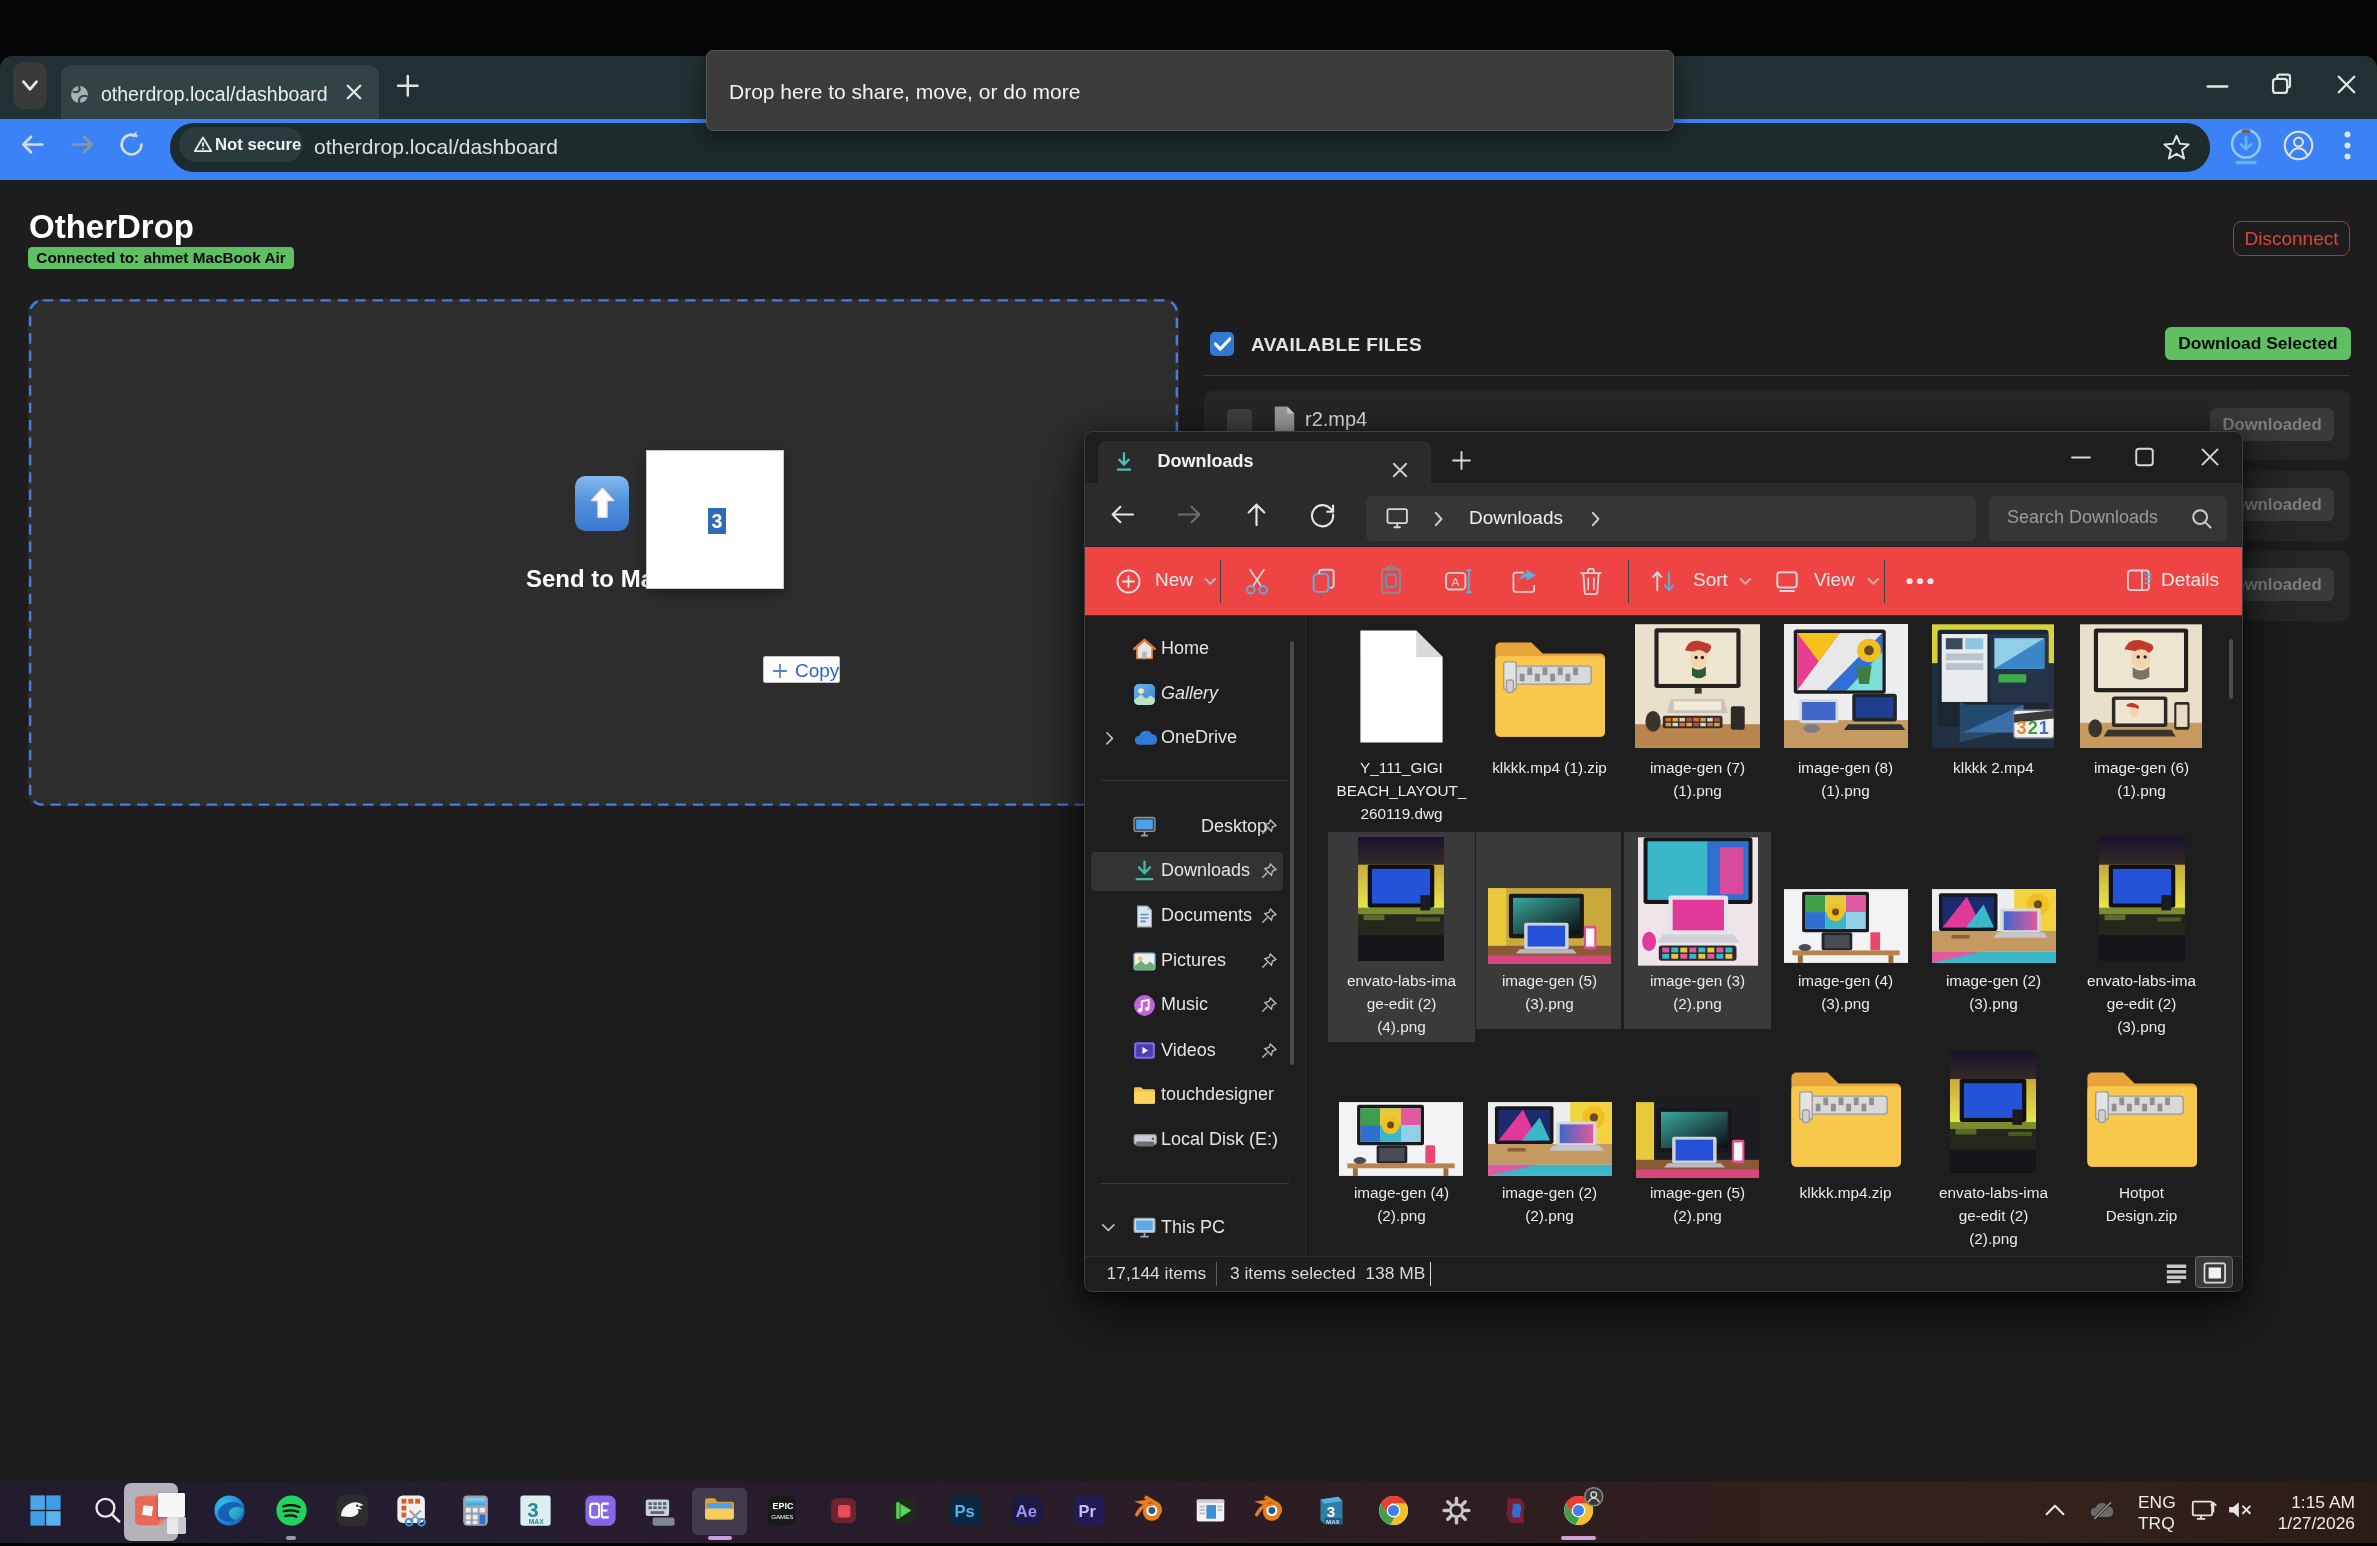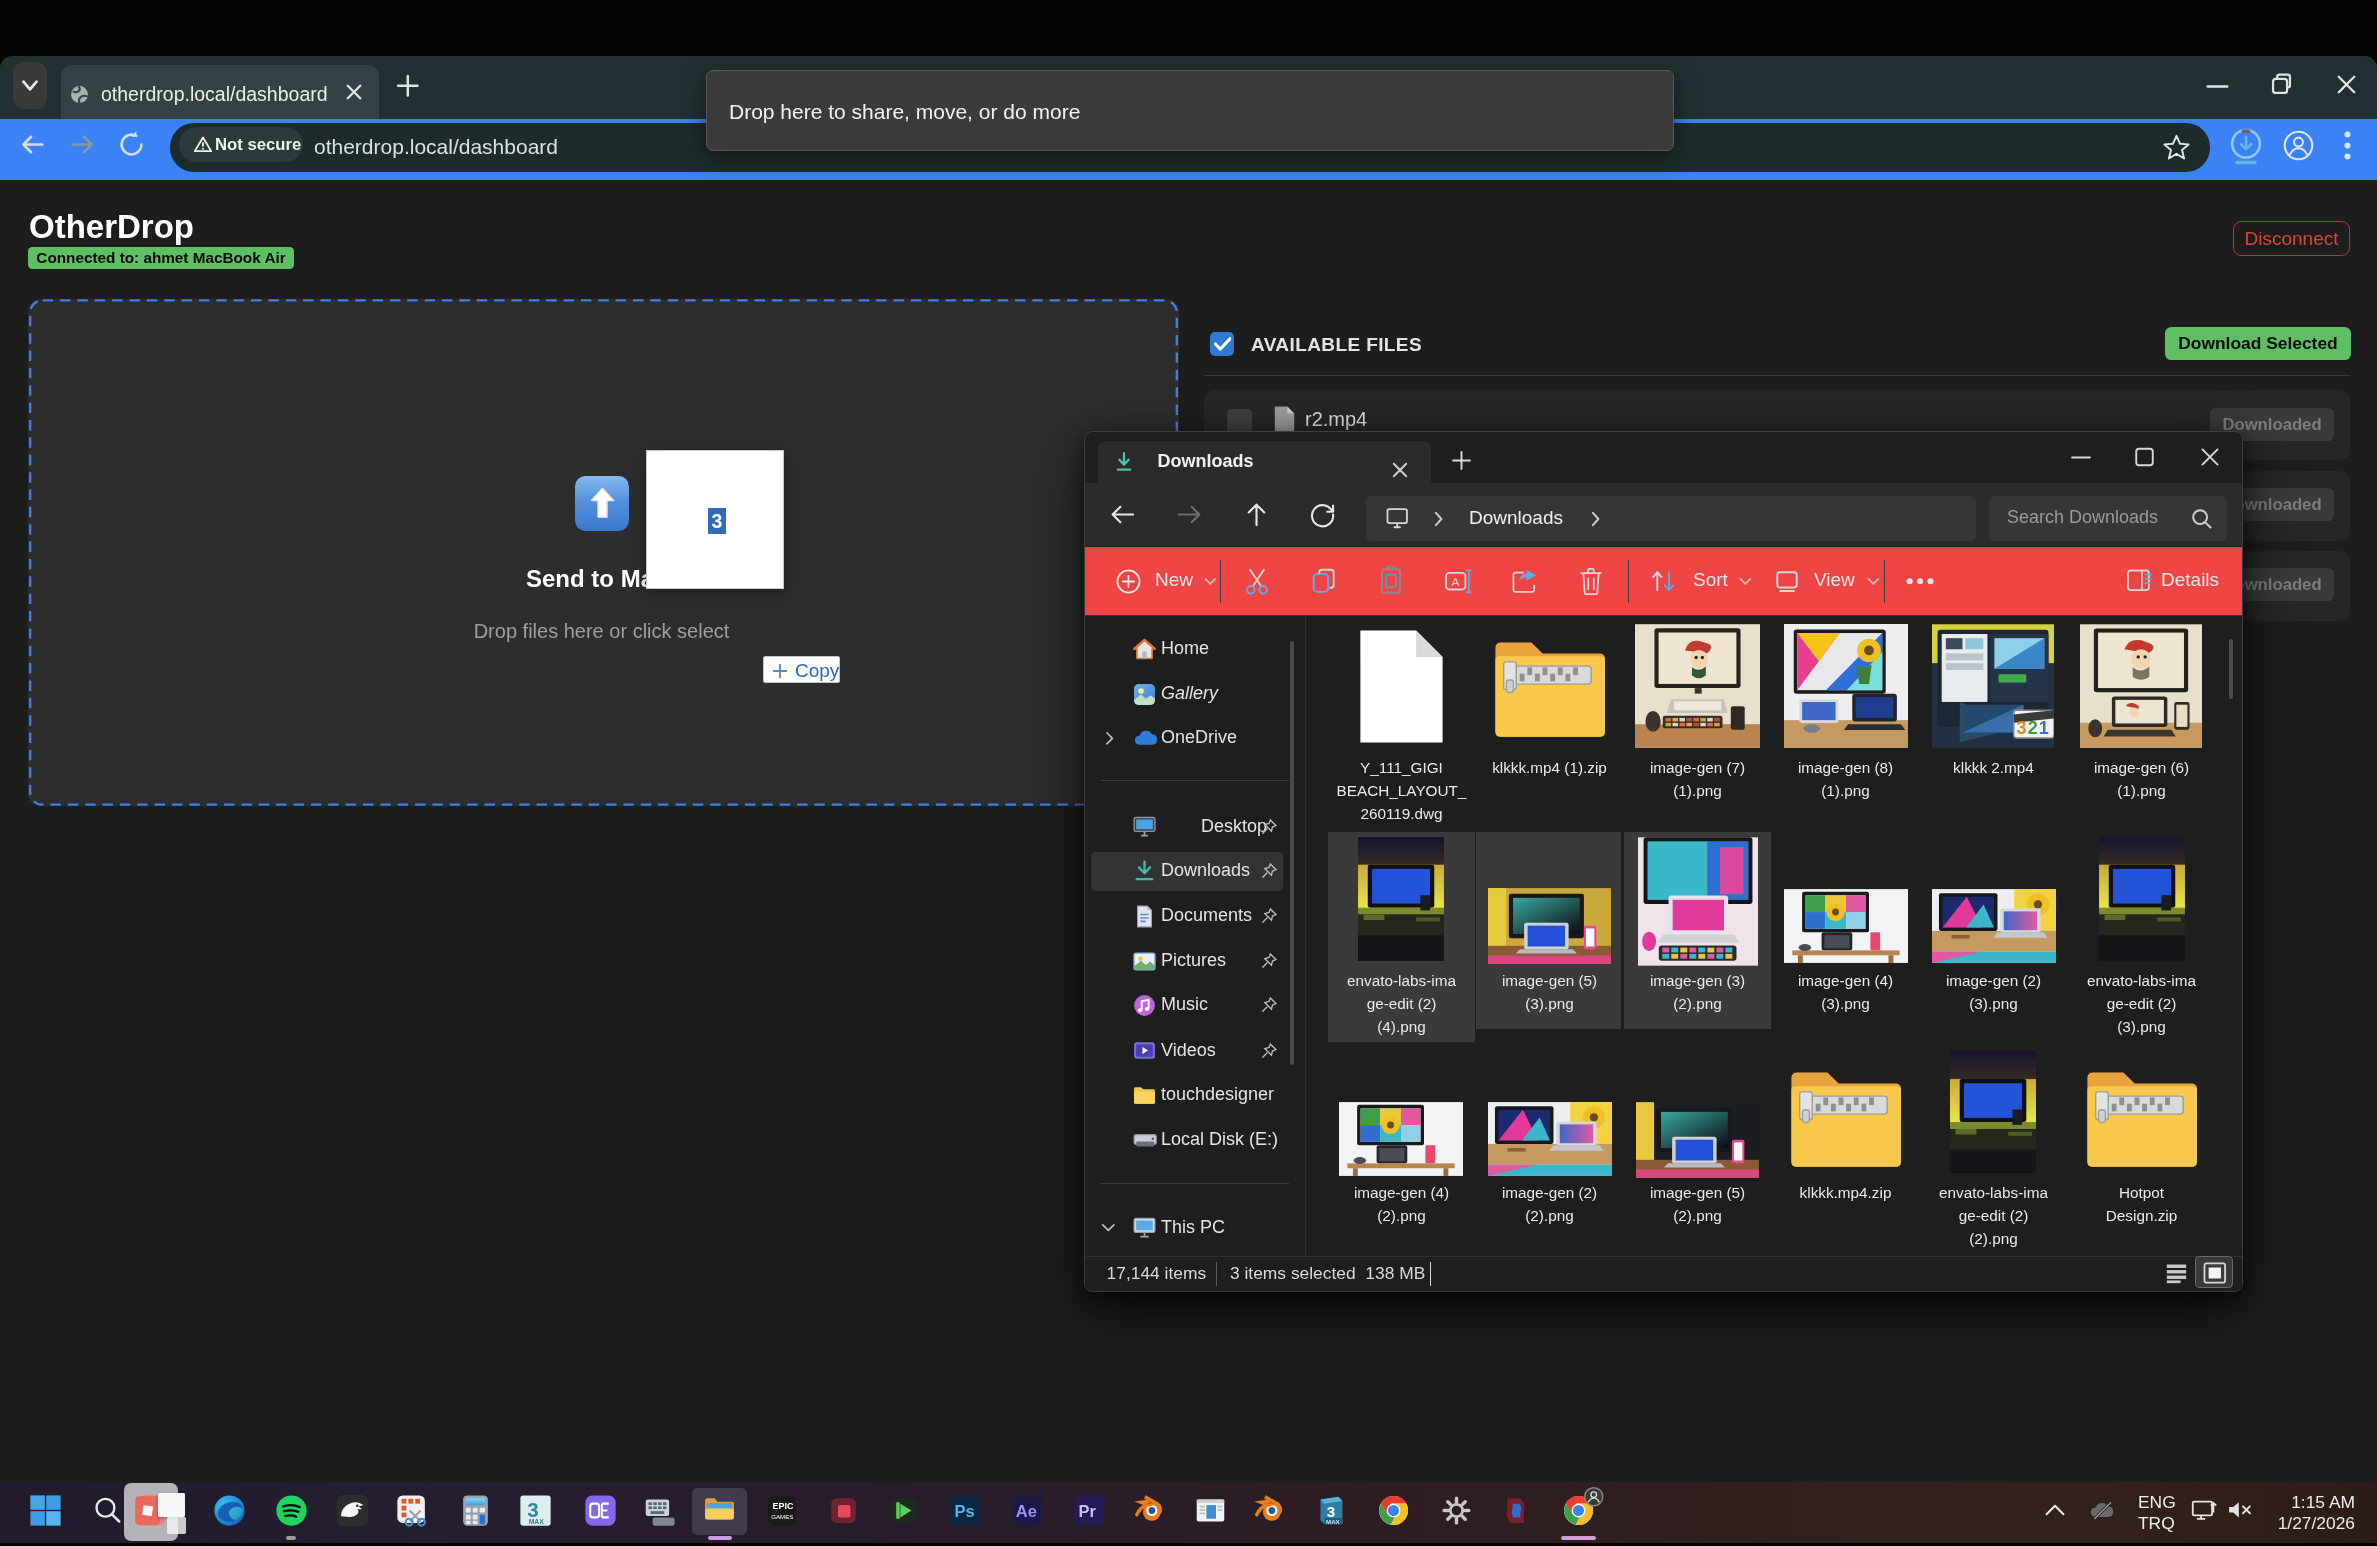--- a/index.html
+++ b/index.html
@@ -124,21 +124,20 @@
       <div style="position:absolute;left:28px;top:119px;width:1151px;height:507px;background:#2d2d2d;border-radius:12.5px;">
           <svg style="position:absolute;left:0;top:0" width="1151" height="507" viewBox="0 0 1655 730">
             <rect x="2" y="2" width="1651" height="726" rx="18" fill="none" stroke="#3f7ee8" stroke-width="3.4" stroke-dasharray="15 10"></rect>
           </svg>
         <div style="position:absolute;left:547px;top:177px;width:54px;height:55px;border-radius:10.4px;background:linear-gradient(180deg,#84b9ef 0%,#5392dd 45%,#3a77cf 100%);">
           <svg style="position:absolute;left:9.7px;top:8.3px" width="35" height="38" viewBox="0 0 50 55">
               <path d="M25 6 L41 24 L31.5 24 L31.5 48 L18.5 48 L18.5 24 L9 24 Z" fill="#ffffff" stroke="#f6dfe4" stroke-width="2" stroke-linejoin="round"></path>
             </svg>
         </div>
         <div style="position:absolute;left:498px;top:266px;font-size:24px;font-weight:bold;color:#ffffff;">Send to Mac</div>
-        <div style="position:absolute;left:226px;top:321px;width:695px;text-align:center;font-size:20px;color:#9f9f9f;">Drop files here or click select</div>
       </div>
       <div style="position:absolute;left:1210px;top:152px;width:24px;height:24px;background:#2e7ad1;border-radius:4.9px;">
         <svg style="position:absolute;left:3.5px;top:4.9px" width="17.4" height="14.6" viewBox="0 0 25 21">
             <path d="M2 10 L9 17.5 L23 2.5" stroke="#ffffff" stroke-width="4.4" fill="none" stroke-linecap="round" stroke-linejoin="round"></path>
           </svg>
       </div>
       <div style="position:absolute;left:1251px;top:154px;font-size:19px;font-weight:bold;color:#e3e3e3;letter-spacing:0.4px;">AVAILABLE FILES</div>
       <div style="position:absolute;left:2165px;top:147px;width:186px;height:33px;background:#5ebf63;border-radius:6.3px;color:#0b0b0b;font-size:17.4px;font-weight:bold;text-align:center;line-height:33px;">Download Selected</div>
       <div style="position:absolute;left:1204px;top:195px;width:1146px;height:1.4px;background:#3a3a3a;"></div>
       <div style="position:absolute;left:1204px;top:210px;width:1146px;height:70px;background:#262626;border-radius:9.7px;">
@@ -769,21 +768,21 @@
       </svg>
     <div style="position:absolute;left:1110px;top:824px;width:38px;height:32px;background:#3a3a3a;border:0.7px solid #6a6a6a;border-radius:4.2px;">
         <svg style="position:absolute;left:7px;top:4.9px" width="23.6" height="22" viewBox="0 0 34 32">
           <rect x="2" y="2" width="30" height="28" rx="3" fill="none" stroke="#d9d9d9" stroke-width="2.6"></rect>
           <rect x="8" y="8" width="18" height="16" fill="#f2f2f2"></rect>
         </svg>
       </div>
 
   </div>
   <div id="dragl">
-  <div style="position:absolute;left:706px;top:50px;width:968px;height:81px;background:#3b3b3b;border:0.7px solid #585858;border-radius:7px;box-shadow:0 7px 21px rgba(0,0,0,.5);z-index:40;margin-top:20px;">
+  <div style="position:absolute;left:706px;top:50px;width:968px;height:81px;background:#3b3b3b;border:0.7px solid #585858;border-radius:7px;box-shadow:0 7px 21px rgba(0,0,0,.5);z-index:40;">
     <div style="position:absolute;left:22px;top:28.5px;font-size:21px;color:#f2f2f2;">Drop here to share, move, or do more</div>
   </div>
   <div style="position:absolute;left:646px;top:450px;width:138px;height:139px;background:#ffffff;border:0.7px solid #c9c9c9;box-shadow:0 4.2px 12.5px rgba(0,0,0,.35);z-index:42;">
     <div style="position:absolute;left:61px;top:57px;width:18px;height:26px;background:#2f6cb3;color:#fff;font-size:19.5px;font-weight:bold;text-align:center;line-height:26px;">3</div>
   </div>
   <div style="position:absolute;left:763px;top:656px;width:77px;height:27px;background:#ffffff;border:0.7px solid #c4c4c4;border-radius:2.1px;z-index:43;">
     <svg style="position:absolute;left:7px;top:4.9px" width="18" height="18" viewBox="0 0 26 26">
           <path d="M13 3 L13 23 M3 13 L23 13" stroke="#5b84c8" stroke-width="2.6"></path>
         </svg>
     <div style="position:absolute;left:31px;top:2.8px;font-size:19px;color:#2d66c4;">Copy</div>

